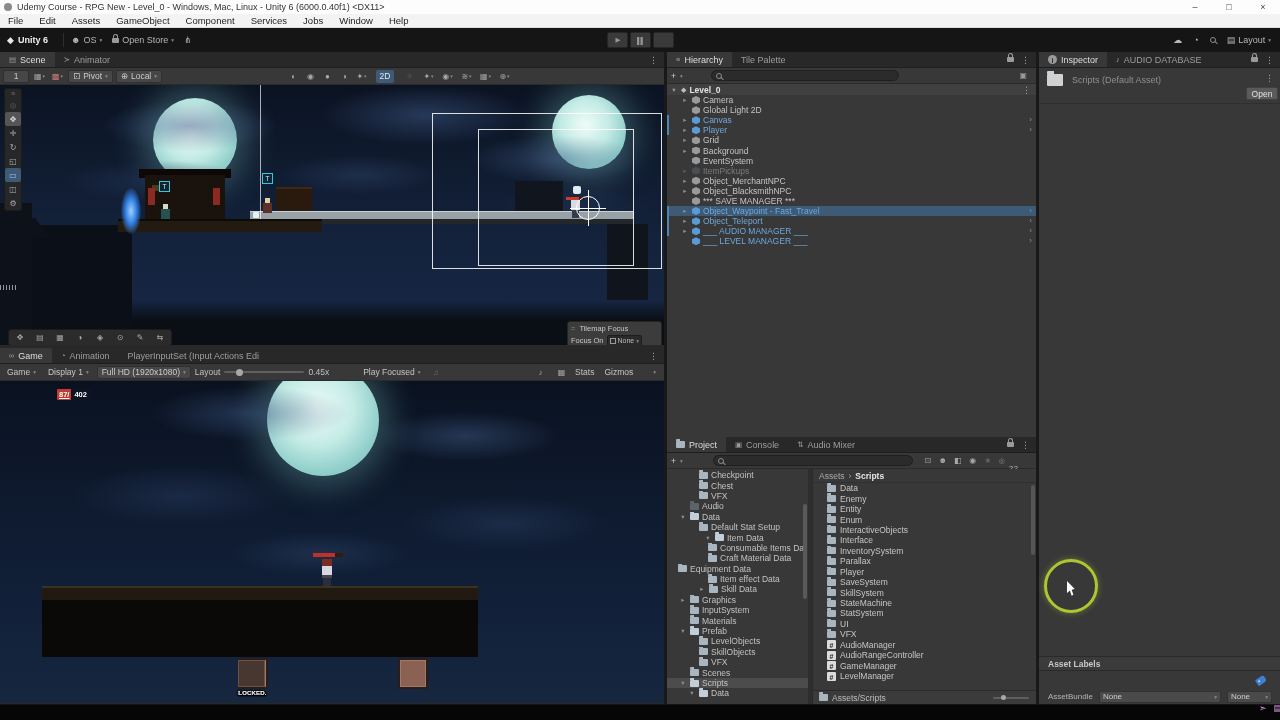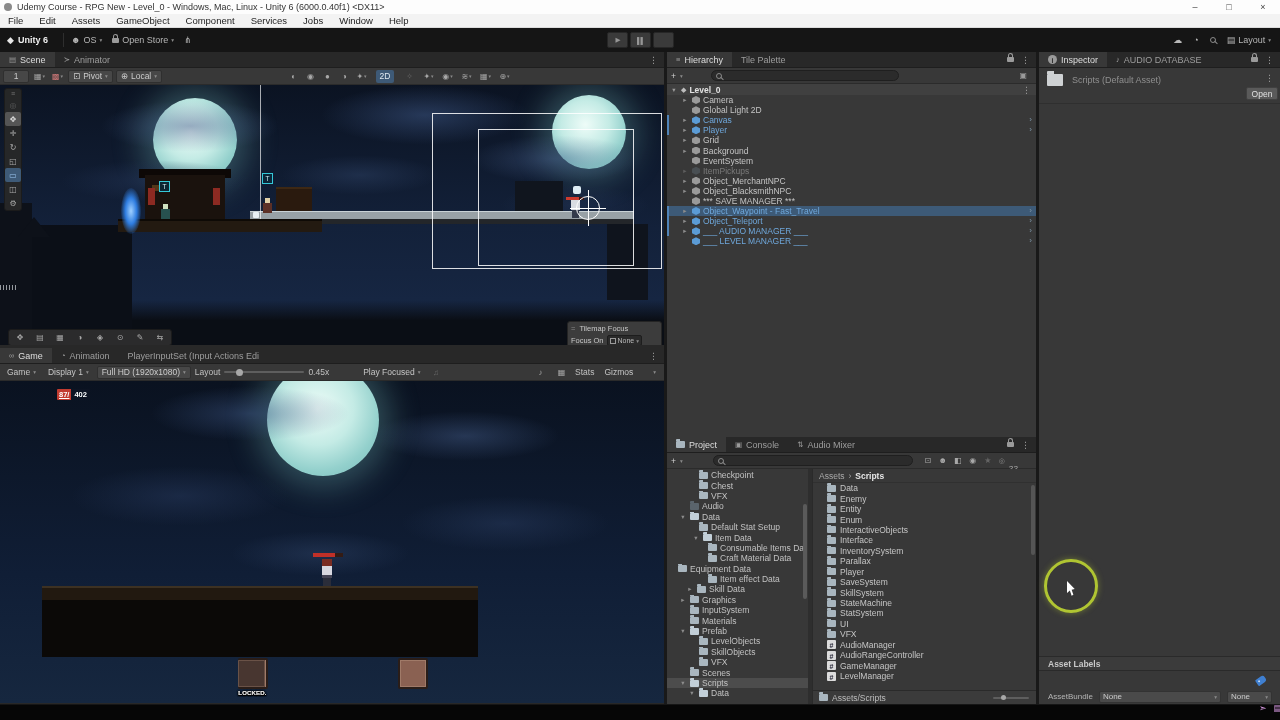--- a/index.html
+++ b/index.html
@@ -701,21 +701,21 @@
         <div class="prow" style="padding-left: 12px;">
         <span class="arr">▾</span>
         <span class="ig ic-fo"></span>
         <span class="lbl">Data</span>
       </div>
         <div class="prow" style="padding-left: 21px;">
         <span class="arr"></span>
         <span class="ig ic-f"></span>
         <span class="lbl">Default Stat Setup</span>
       </div>
-        <div class="prow" style="padding-left: 25px;">
+        <div class="prow" style="padding-left: 37px;">
         <span class="arr">▾</span>
         <span class="ig ic-fo"></span>
         <span class="lbl">Item Data</span>
       </div>
         <div class="prow" style="padding-left: 30px;">
         <span class="arr"></span>
         <span class="ig ic-f"></span>
         <span class="lbl">Consumable Items Dat</span>
       </div>
         <div class="prow" style="padding-left: 30px;">
@@ -726,21 +726,21 @@
         <div class="prow" style="">
         <span class="arr"></span>
         <span class="ig ic-f"></span>
         <span class="lbl">Equipment Data</span>
       </div>
         <div class="prow" style="padding-left: 30px;">
         <span class="arr"></span>
         <span class="ig ic-f"></span>
         <span class="lbl">Item effect Data</span>
       </div>
-        <div class="prow" style="padding-left: 11px; margin-left: 8px;">
+        <div class="prow" style="padding-left: 31px;">
         <span class="arr">▸</span>
         <span class="ig ic-f"></span>
         <span class="lbl">Skill Data</span>
       </div>
         <div class="prow" style="padding-left: 12px;">
         <span class="arr">▸</span>
         <span class="ig ic-f"></span>
         <span class="lbl">Graphics</span>
       </div>
         <div class="prow" style="padding-left: 12px;">

